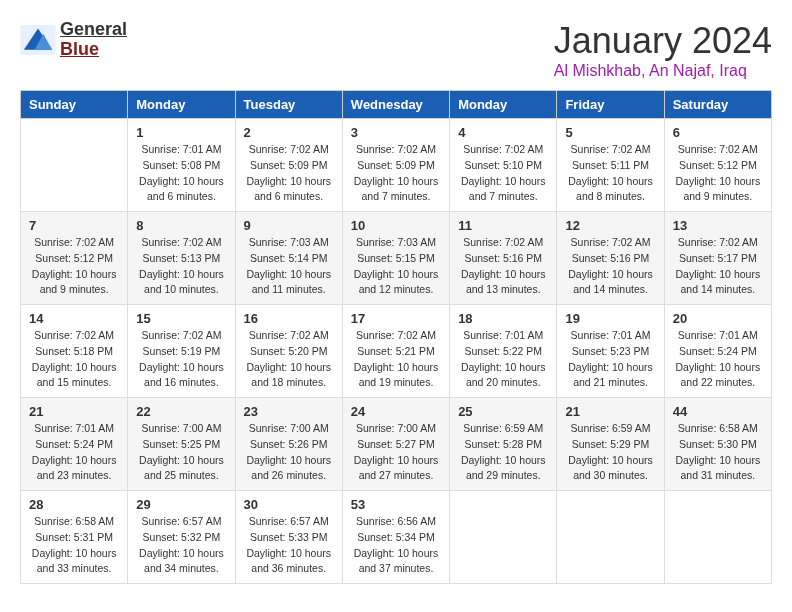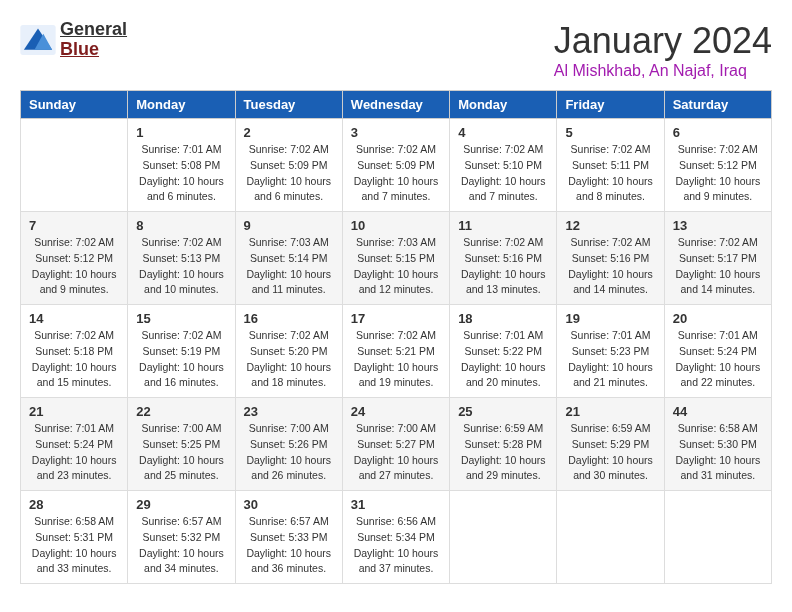--- a/index.html
+++ b/index.html
@@ -242,21 +242,21 @@
         </td>
         <td>
           <span class="day-number">29</span>
           <div class="day-info">Sunrise: 6:57 AM<br>Sunset: 5:32 PM<br>Daylight: 10 hours and 34 minutes.</div>
         </td>
         <td>
           <span class="day-number">30</span>
           <div class="day-info">Sunrise: 6:57 AM<br>Sunset: 5:33 PM<br>Daylight: 10 hours and 36 minutes.</div>
         </td>
         <td>
-          <span class="day-number">31</span>
+          <span class="day-number">53</span>
           <div class="day-info">Sunrise: 6:56 AM<br>Sunset: 5:34 PM<br>Daylight: 10 hours and 37 minutes.</div>
         </td>
         <td></td>
         <td></td>
         <td></td>
       </tr>
     </tbody>
 </table>
 
 </body></html>

